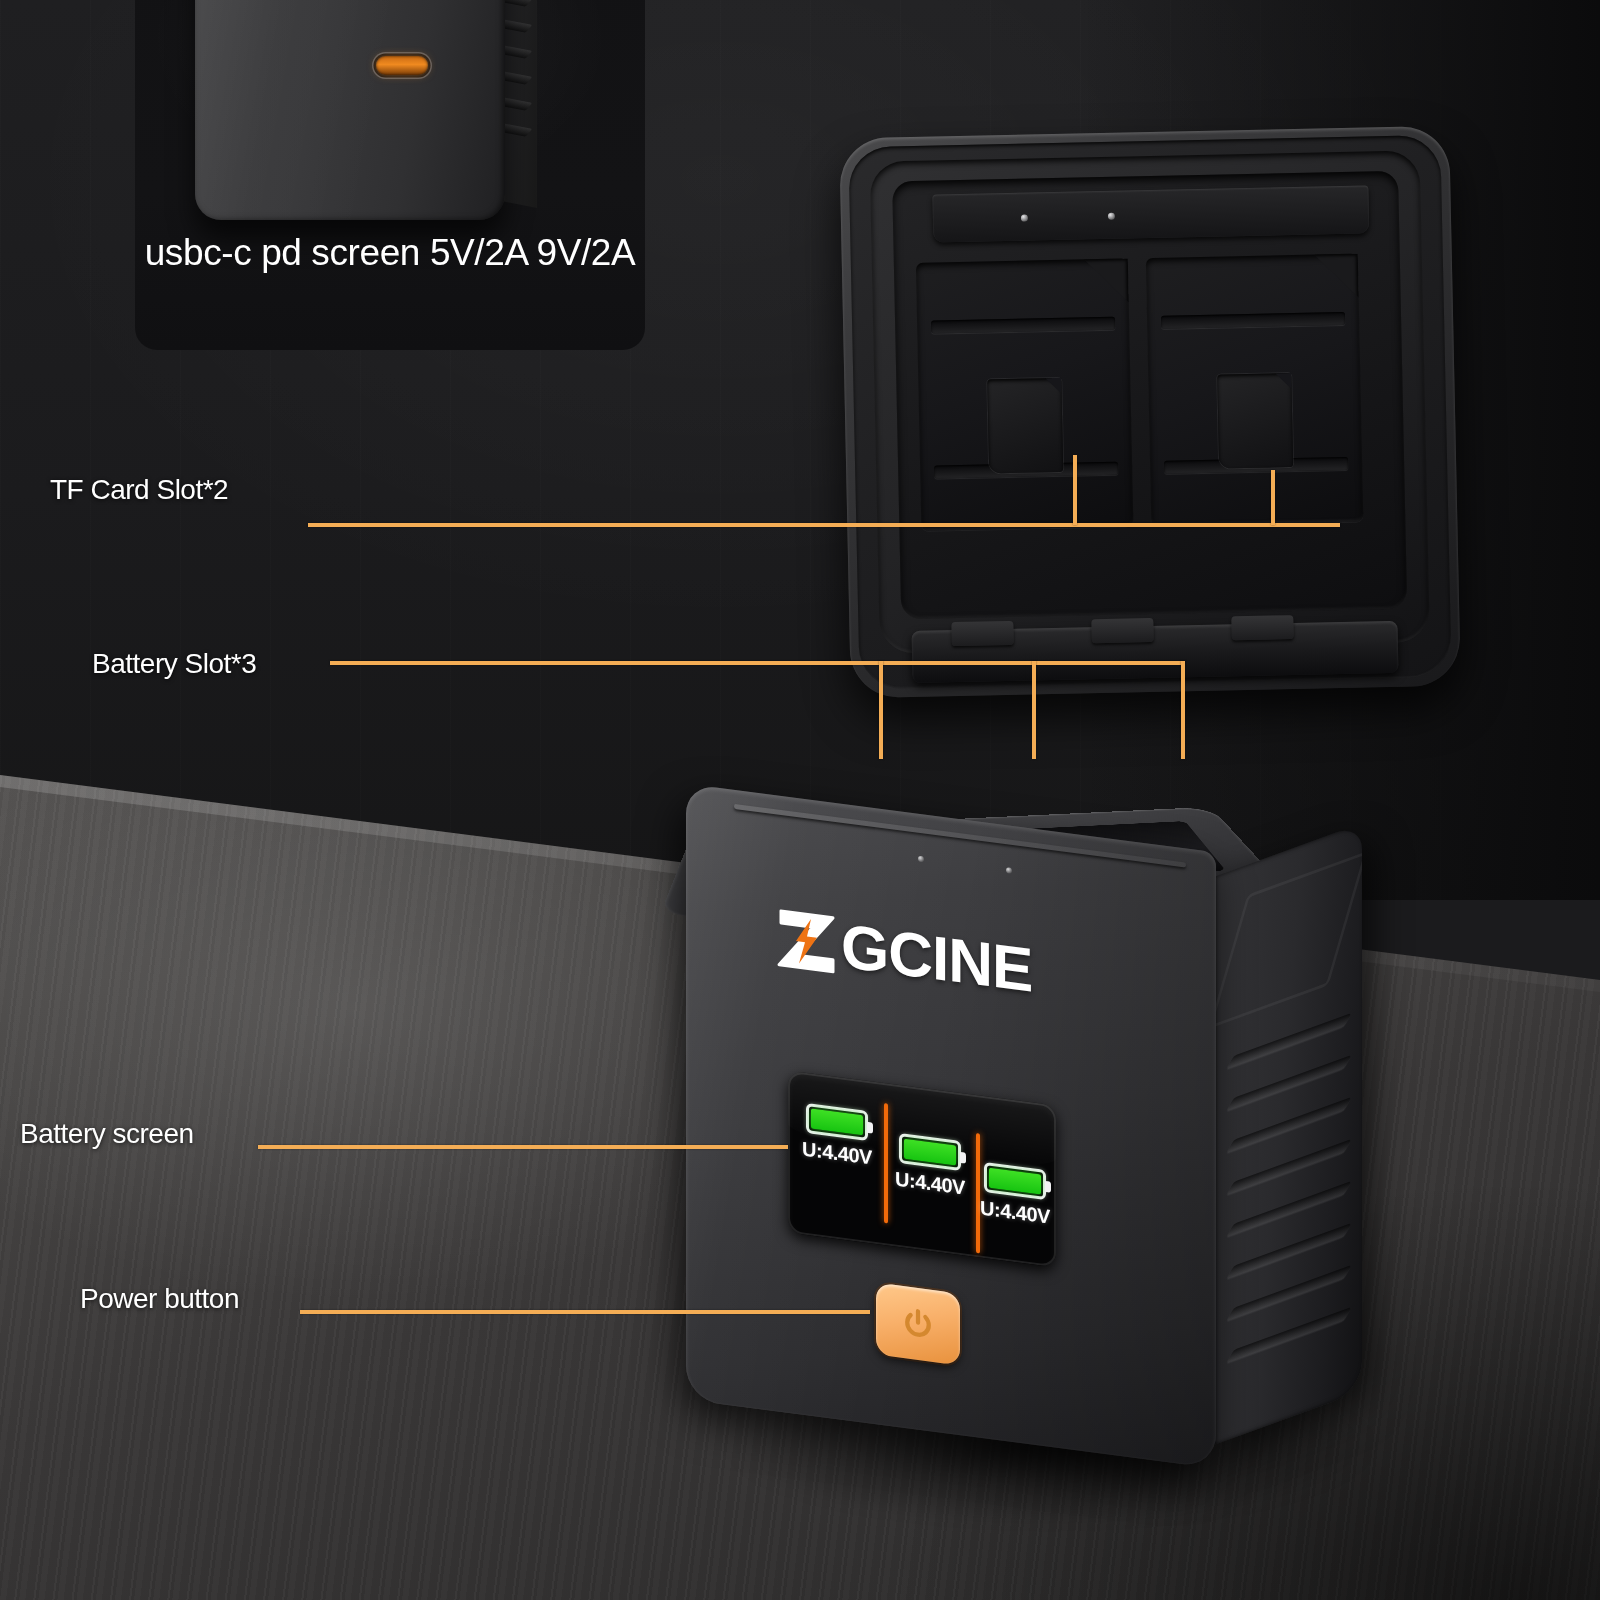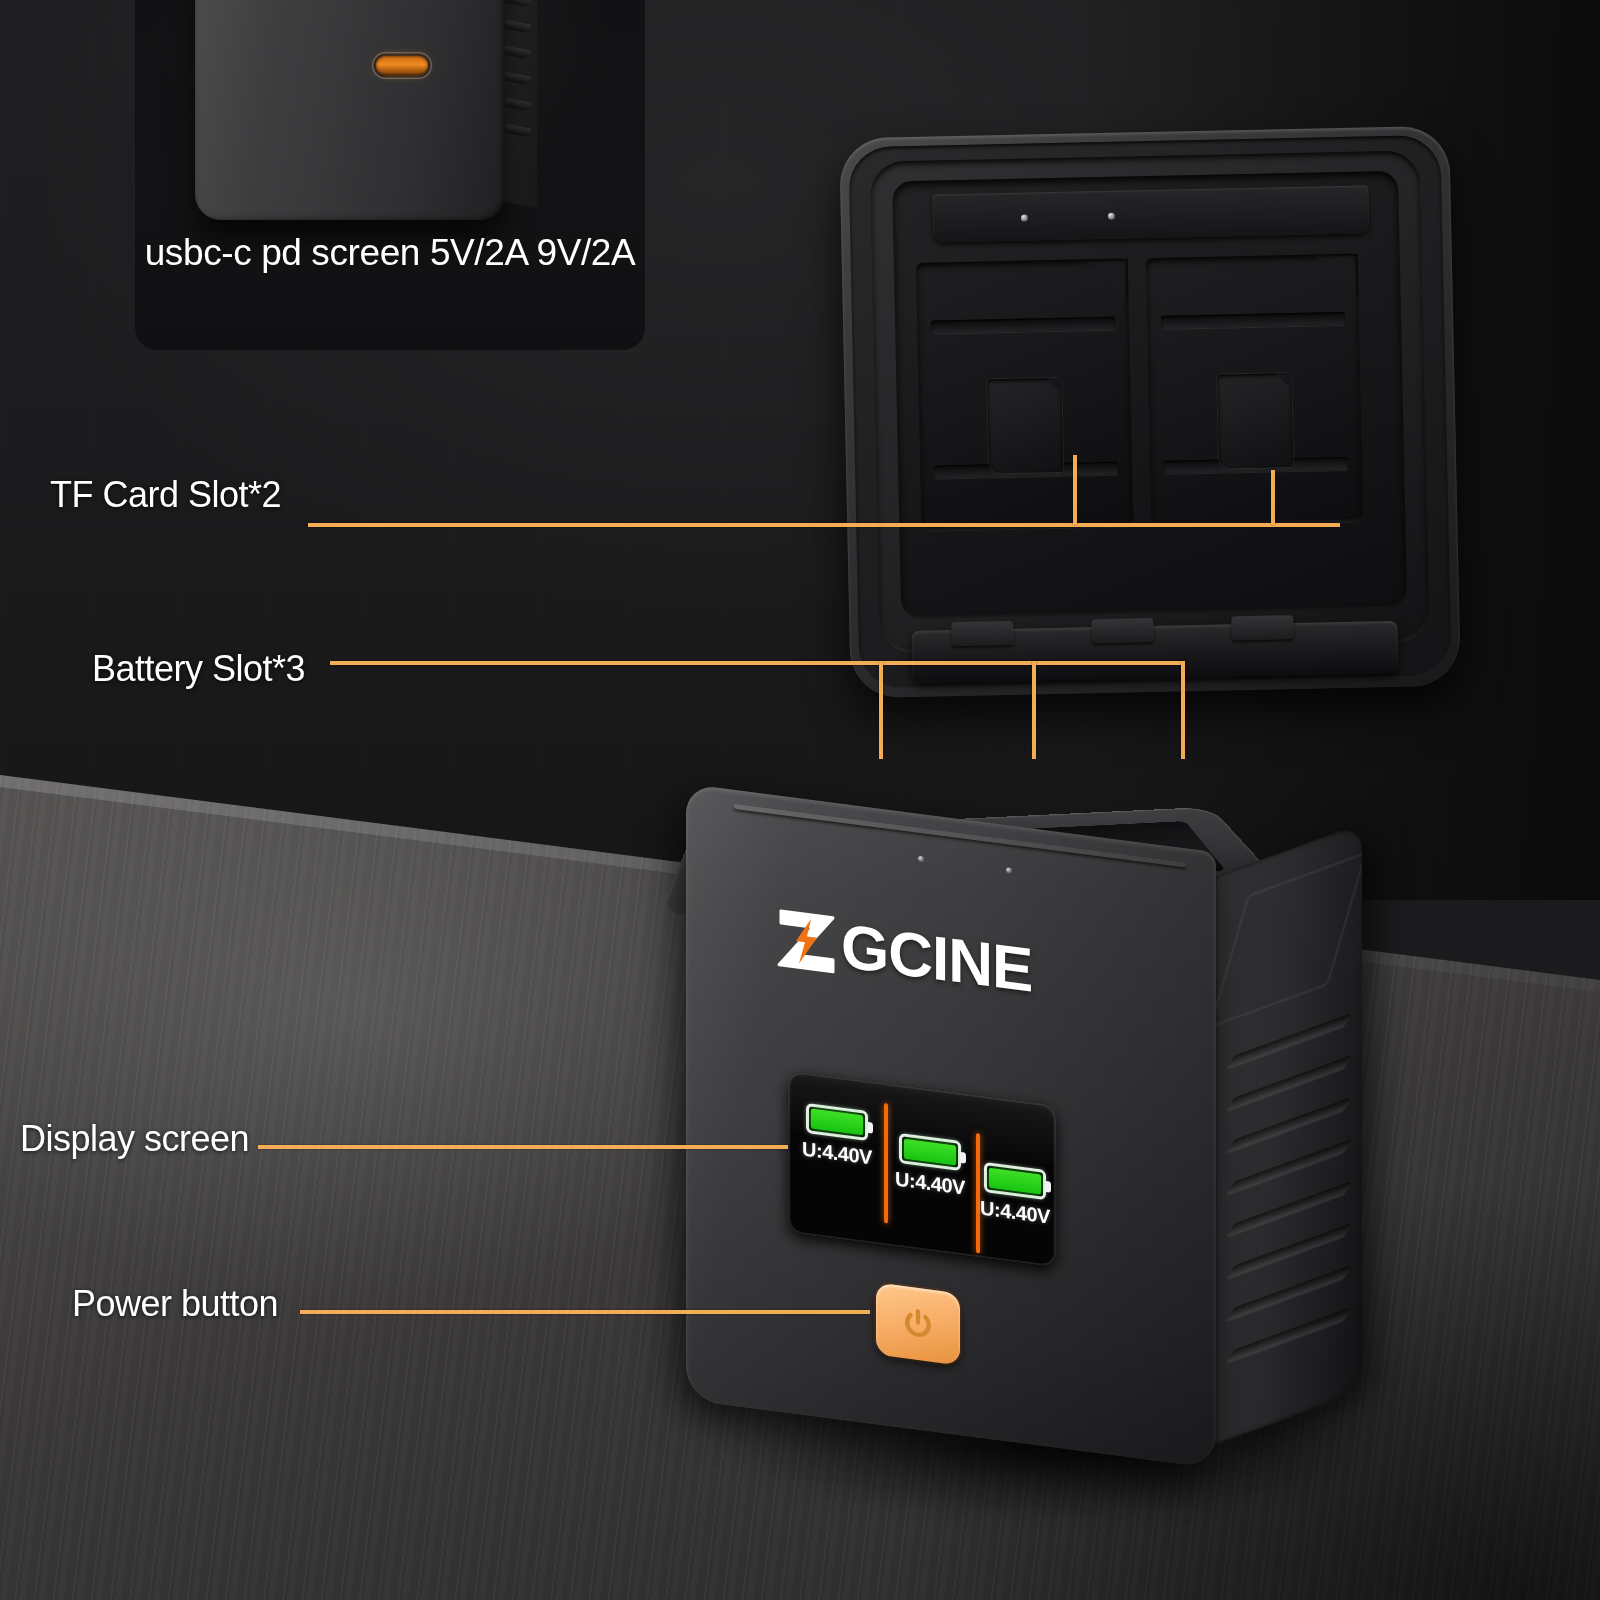--- a/index.html
+++ b/index.html
@@ -203,21 +203,21 @@
                   0 0 0 2px rgba(140,70,10,0.35); }
   .power-glyph { position:absolute; left:50%; top:50%; width:34px; height:34px;
       transform:translate(-50%,-50%); }
 
   
   .cal { position:absolute; background:#f4ad55; box-shadow:0 0 2px rgba(0,0,0,0.5); }
   .cal-h { height:4px; }
   .cal-v { width:4px; }
 
   
-  .label { position:absolute; color:#ffffff; font-size:36px; letter-spacing:-0.5px;
+  .label { position:absolute; color:#ffffff; font-size:28px; letter-spacing:-0.5px;
       white-space:nowrap; text-shadow:0 1px 4px rgba(0,0,0,0.75); }
 
   
   .charger-shadow { position:absolute; left:600px; top:1330px; width:900px; height:230px;
       background:radial-gradient(ellipse 450px 110px at 50% 50%, rgba(0,0,0,0.72), rgba(0,0,0,0) 72%);
       filter:blur(6px); }
 </style>
 </head>
 <body>
 
@@ -372,16 +372,16 @@
   <div class="cal cal-v" style="left:879px; top:661px; height:98px;"></div>
   <div class="cal cal-v" style="left:1032px; top:661px; height:98px;"></div>
   <div class="cal cal-v" style="left:1181px; top:661px; height:98px;"></div>
 
   <div class="cal cal-h" style="left:258px; top:1145px; width:530px;"></div>
 
   <div class="cal cal-h" style="left:300px; top:1310px; width:570px;"></div>
 
   <div class="label" style="left:50px; top:474px;">TF Card Slot*2</div>
   <div class="label" style="left:92px; top:648px;">Battery Slot*3</div>
-  <div class="label" style="left:20px; top:1118px;">Display screen</div>
-  <div class="label" style="left:72px; top:1283px;">Power button</div>
+  <div class="label" style="left:20px; top:1118px;">Battery screen</div>
+  <div class="label" style="left:80px; top:1283px;">Power button</div>
 
 </div>
 
 </body></html>

